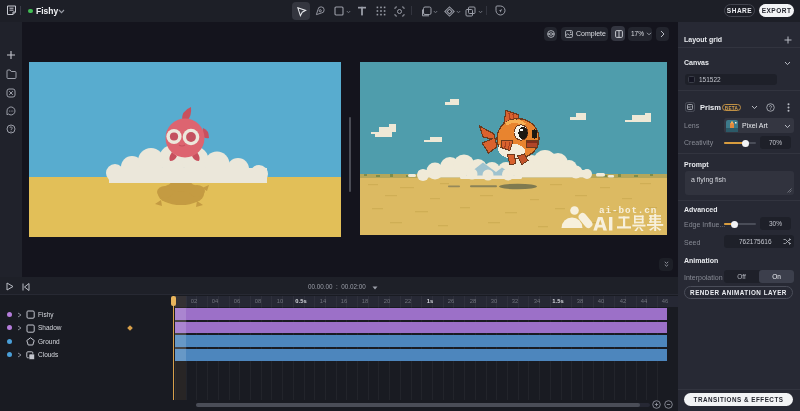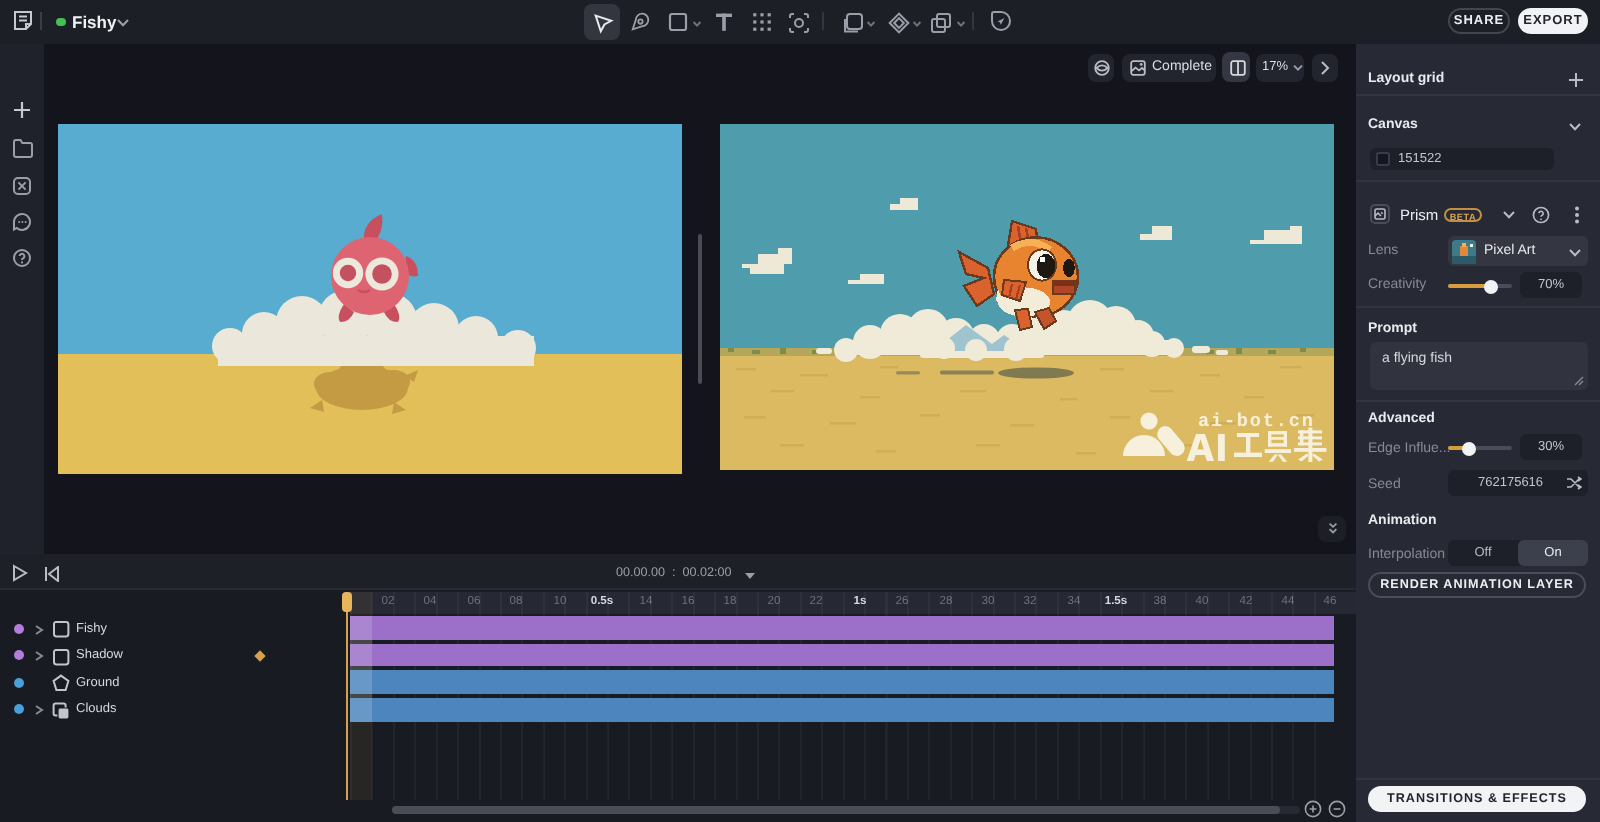--- a/index.html
+++ b/index.html
@@ -369,21 +369,21 @@
     <div class="abs" style="left:7px;top:52px;width:92px;height:11px;background:#1e2029;border-radius:3px"></div>
     <div class="abs" style="left:10px;top:54px;width:7px;height:7px;background:#151522;border-radius:1.5px;border:0.5px solid #3a3d48"></div>
     <div class="abs" style="left:21px;top:54px;color:#c3c5cd;font-size:6.5px;">151522</div>
     <div class="abs" style="left:0;top:68px;width:122px;height:1px;background:#32343f"></div>
 
     <div class="abs" style="left:7px;top:80px;width:10px;height:10px;border:1px solid #4a4d58;border-radius:2.5px"></div>
     <svg class="abs" style="left:9px;top:82px" width="6" height="6" viewBox="0 0 6 6" stroke="#b9bcc4" stroke-width="0.8" fill="none">
       <rect x="0.5" y="0.5" width="5" height="5" rx="0.8"></rect>
       <path d="M0.5 4 L2 2.6 L3.5 4 M3.6 2.2 l0.7 0.7"></path>
     </svg>
-    <div class="abs" style="left:22px;top:81px;color:#eceef2;font-size:7.5px;font-weight:normal;">Prism</div>
+    <div class="abs" style="left:22px;top:81px;color:#eceef2;font-size:7.5px;font-weight:bold;">Prism</div>
     <div class="abs" style="left:44px;top:81.5px;width:19px;height:7.5px;border:0.8px solid #c09045;border-radius:4px;color:#d8a44e;font-size:4.6px;font-weight:bold;text-align:center;line-height:7px;letter-spacing:0.3px;">BETA</div>
     <svg class="abs" style="left:73px;top:83px" width="7" height="5" viewBox="0 0 7 5" fill="none" stroke="#b9bcc4" stroke-width="1">
       <path d="M1 1 L3.5 3.6 L6 1"></path>
     </svg>
     <svg class="abs" style="left:88px;top:81px" width="9" height="9" viewBox="0 0 10 10" stroke="#b9bcc4" stroke-width="0.9" fill="none">
       <circle cx="5" cy="5" r="4.2"></circle>
       <path d="M3.8 4 a1.2 1.2 0 1 1 1.7 1.2 c-0.4 0.2-0.5 0.4-0.5 0.8"></path>
       <circle cx="5" cy="7.4" r="0.5" fill="#b9bcc4" stroke="none"></circle>
     </svg>
     <svg class="abs" style="left:109px;top:81px" width="3" height="9" viewBox="0 0 3 9" fill="#b9bcc4">

